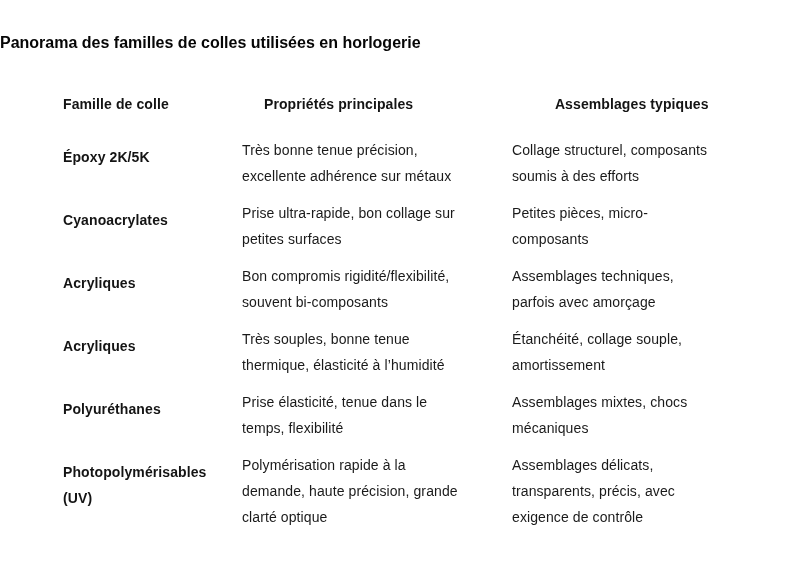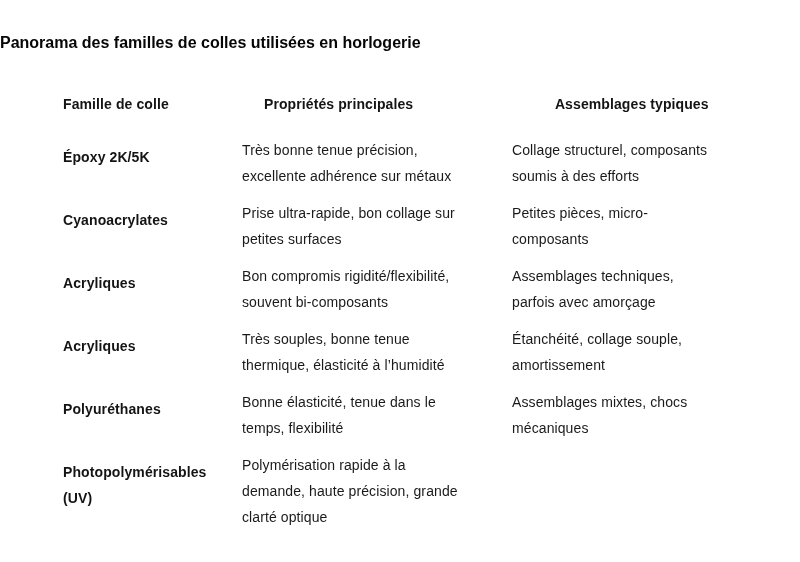--- a/index.html
+++ b/index.html
@@ -94,28 +94,31 @@
     <div class="trow body-row">
       <div class="cell col-family">Acryliques</div>
       <div class="cell col-props">Très souples, bonne tenue
 thermique, élasticité à l’humidité</div>
       <div class="cell col-apps">Étanchéité, collage souple,
 amortissement</div>
     </div>
 
     <div class="trow body-row">
       <div class="cell col-family">Polyuréthanes</div>
-      <div class="cell col-props">Bonne élasticité, tenue dans le
+      <div class="cell col-props">Prise élasticité, tenue dans le
 temps, flexibilité</div>
       <div class="cell col-apps">Assemblages mixtes, chocs
 mécaniques</div>
     </div>
 
     <div class="trow body-row">
       <div class="cell col-family">Photopolymérisables
 (UV)</div>
       <div class="cell col-props">Polymérisation rapide à la
 demande, haute précision, grande
 clarté optique</div>
+      <div class="cell col-apps">Assemblages délicats,
+transparents, précis, avec
+exigence de contrôle</div>
     </div>
 
   </div>
 </div>
 
 </body></html>

